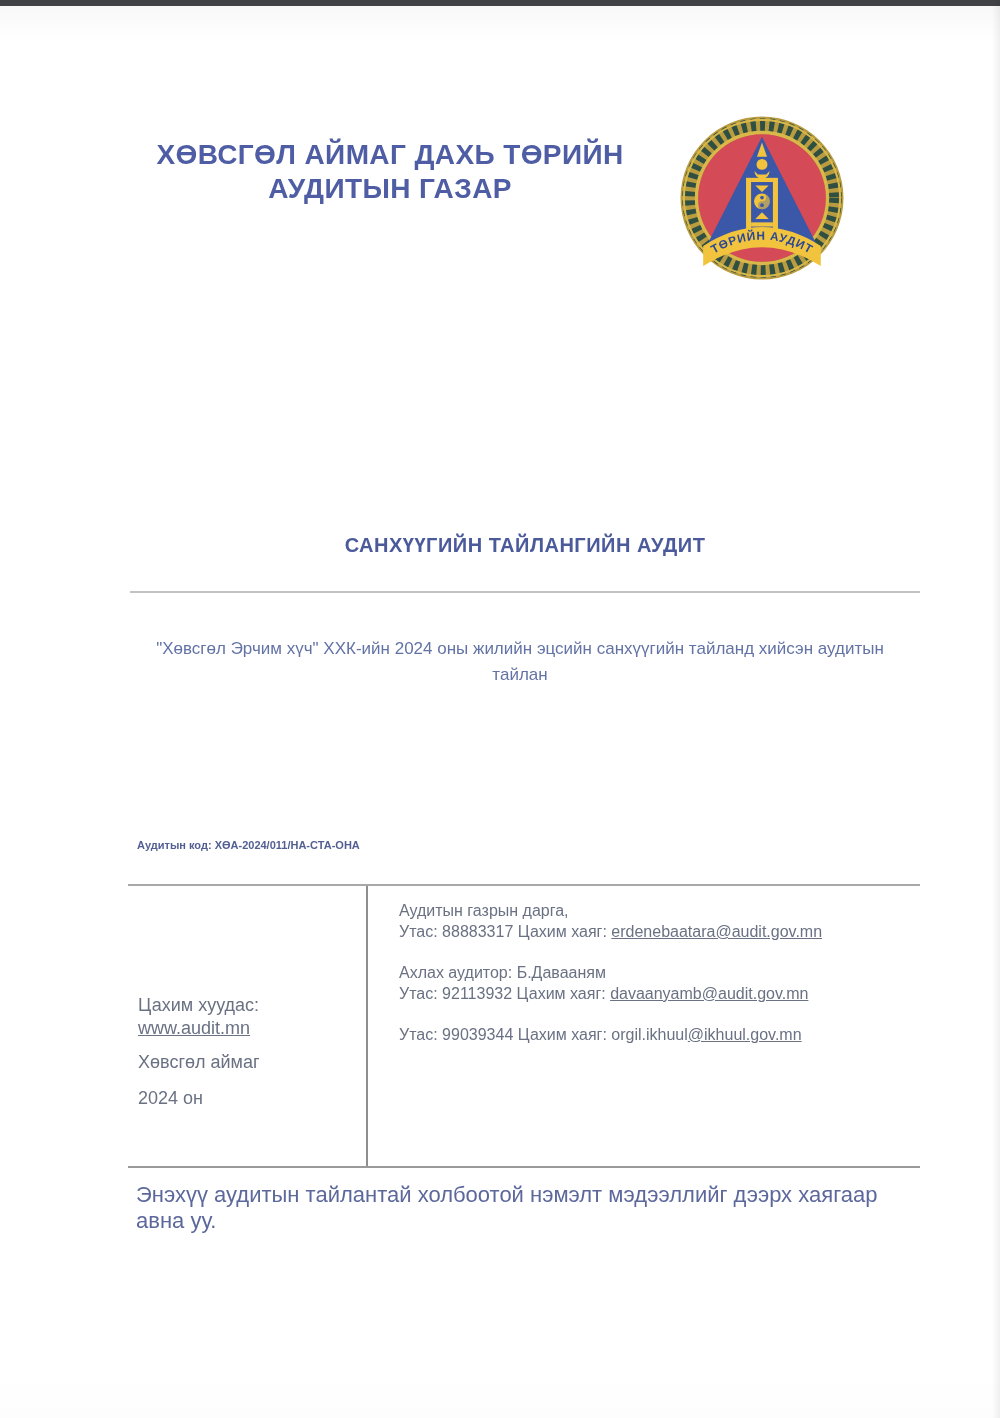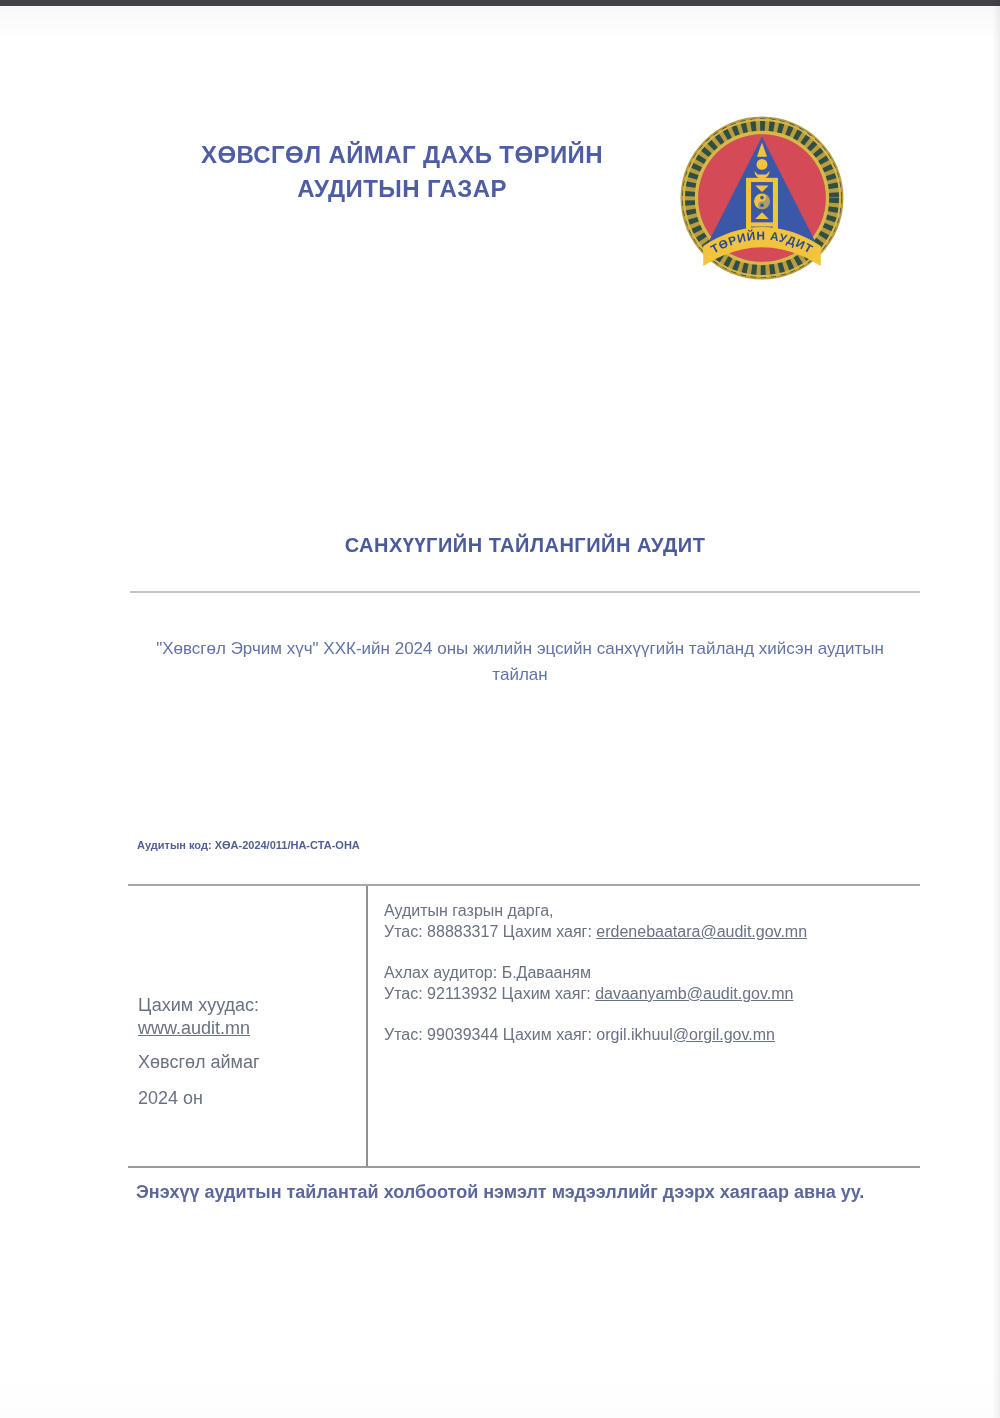--- a/index.html
+++ b/index.html
@@ -12,22 +12,22 @@
   }
   .page {
     position: absolute; inset: 0;
     background: linear-gradient(180deg, #f7f7f7 0%, #ffffff 3%, #ffffff 97%, #fdfdfd 100%);
   }
   .top-bar {
     position: absolute; top: 0; left: 0; width: 1000px; height: 6px;
     background: #404245;
   }
   .org-header {
-    position: absolute; left: 152px; top: 138px; width: 500px;
-    text-align: center; font-size: 24px; font-weight: bold;
+    position: absolute; left: 140px; top: 138px; width: 500px;
+    text-align: center; font-size: 28px; font-weight: bold;
     color: #4e5da4; line-height: 34px; letter-spacing: 0.4px;
   }
   .emblem {
     position: absolute; left: 678px; top: 112px; width: 168px; height: 172px;
   }
   .doc-title {
     position: absolute; left: 105px; top: 534px; width: 840px;
     text-align: center; font-size: 20px; font-weight: bold;
     color: #4b5a9b; letter-spacing: 0.5px;
   }
@@ -51,29 +51,29 @@
   }
   .cell-left {
     width: 240px; border-right: 2px solid #8f8f8f;
     padding: 108px 0 0 10px;
     font-size: 18px; line-height: 23px;
   }
   .cell-left .website-url { text-decoration: underline; color: #697183; display: inline-block; }
   .cell-left .region { margin-top: 11px; }
   .cell-left .year { margin-top: 13px; }
   .cell-right {
-    flex: 1; padding: 14px 0 0 16px;
+    flex: 1; padding: 14px 0 0 31px;
     font-size: 16px; line-height: 21px;
   }
   .contact-entry { margin-bottom: 20px; }
   .email-link { text-decoration: underline; color: #697183; }
   .email-plain { color: #697183; }
   .footer-note {
     position: absolute; left: 136px; top: 1182px; width: 790px;
-    font-size: 18px; color: #5c689b; font-weight: bold;
+    font-size: 22px; color: #5c689b;
   }
   .shade-right {
     position: absolute; top: 0; right: 0; width: 8px; height: 1418px;
     background: linear-gradient(90deg, rgba(0,0,0,0), rgba(0,0,0,0.06));
   }
 </style>
 </head>
 <body>
 
 <div class="page">
@@ -148,21 +148,21 @@
         <div><span>Утас: 88883317 Цахим хаяг: </span><span class="email-plain"></span><span class="email-link">erdenebaatara@audit.gov.mn</span></div>
       </div>
 
 
       <div class="contact-entry">
         <div>Ахлах аудитор: Б.Давааням</div>
         <div><span>Утас: 92113932 Цахим хаяг: </span><span class="email-plain"></span><span class="email-link">davaanyamb@audit.gov.mn</span></div>
       </div>
 
       <div class="contact-entry">
-        <div><span>Утас: 99039344 Цахим хаяг: </span><span class="email-plain">orgil.ikhuul</span><span class="email-link">@orgil.gov.mn</span></div>
+        <div><span>Утас: 99039344 Цахим хаяг: </span><span class="email-plain">orgil.ikhuul</span><span class="email-link">@ikhuul.gov.mn</span></div>
       </div>
 
     </div>
   </div>
 
   <div class="footer-note">Энэхүү аудитын тайлантай холбоотой нэмэлт мэдээллийг дээрх хаягаар авна уу.</div>
 
   <div class="shade-right"></div>
 
 </div>

